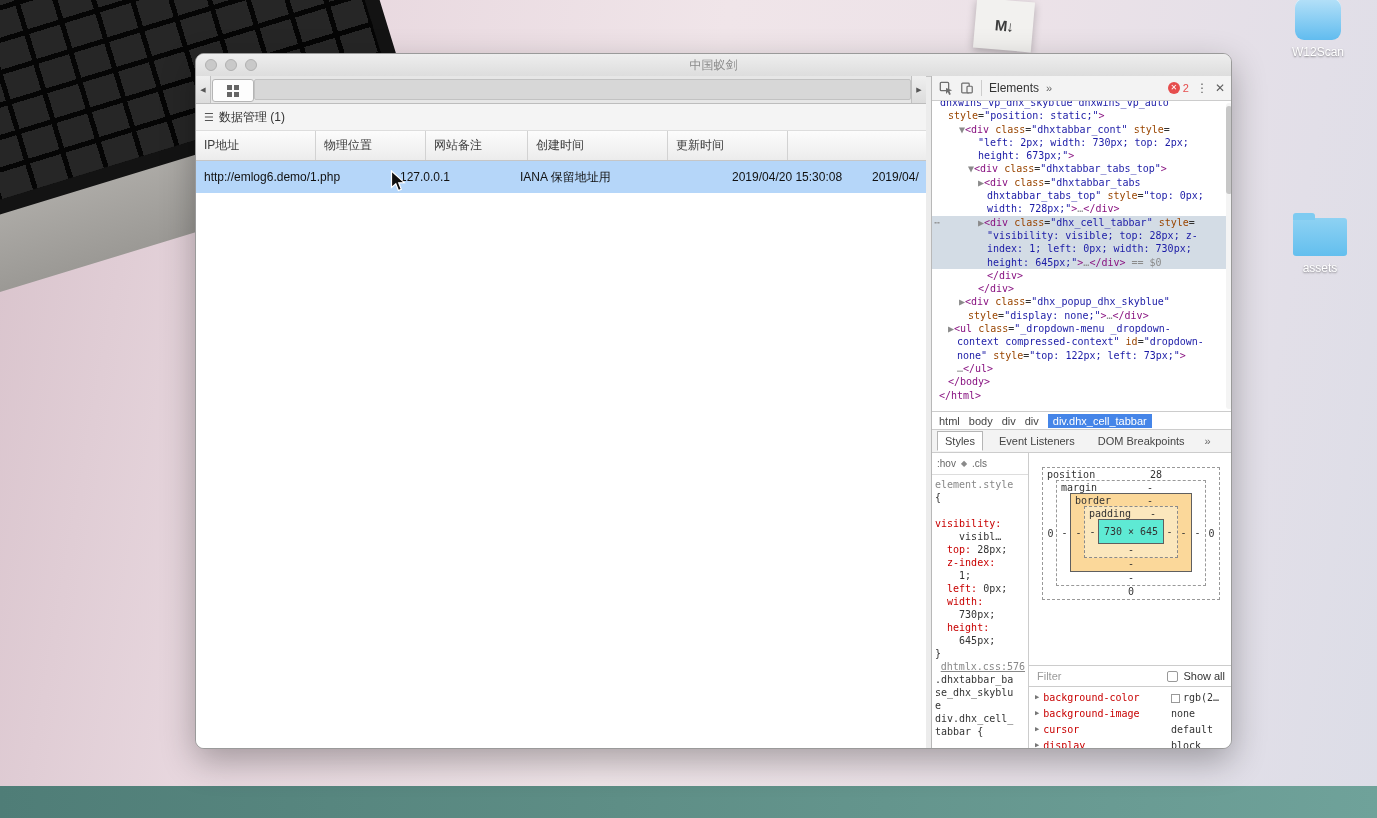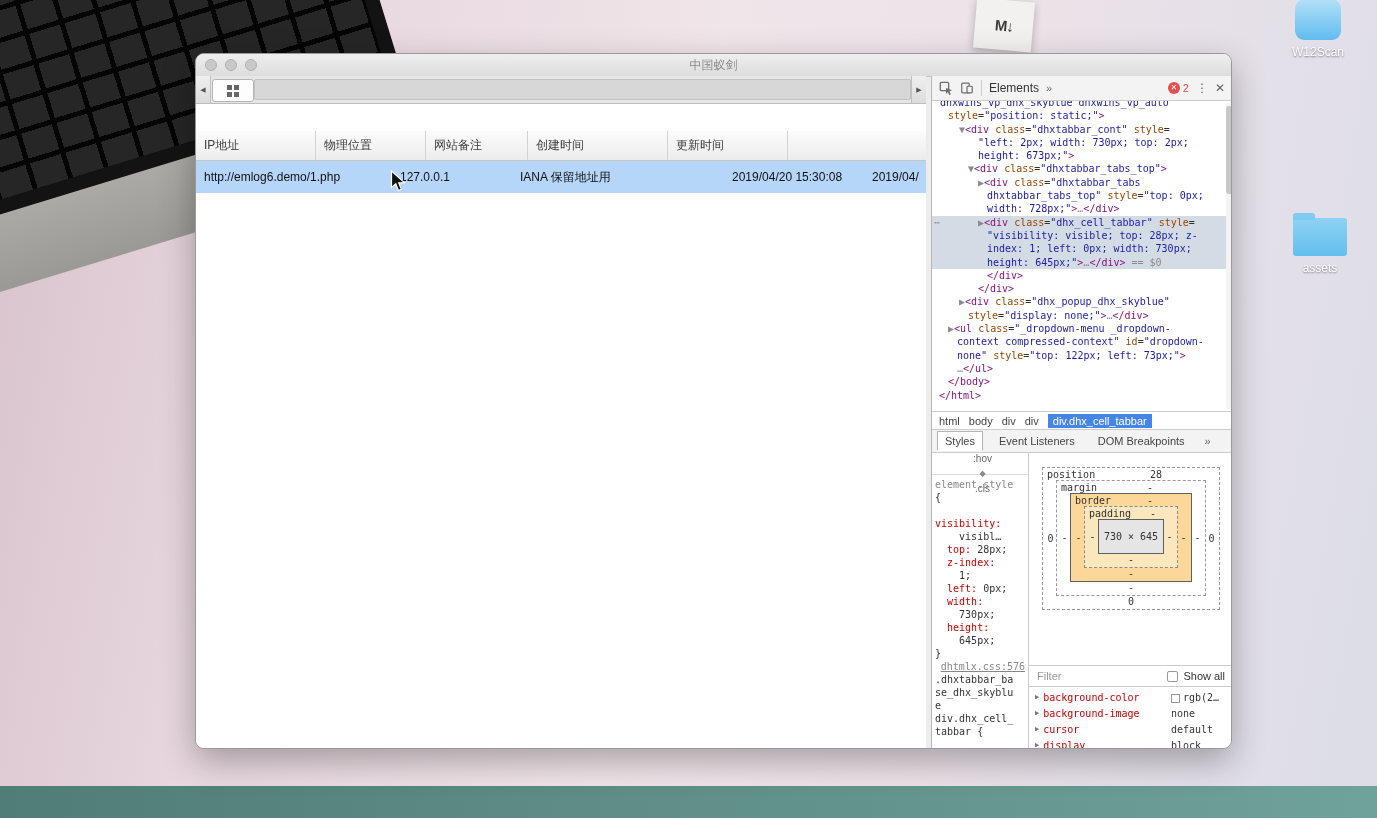--- a/index.html
+++ b/index.html
@@ -88,36 +88,36 @@
   .crumb{font-size:11px;color:#444;white-space:nowrap;}
   .crumb.active{background:#4585e8;color:#fff;padding:1px 5px;}
   .dt-subtabs{position:absolute;left:0;top:353px;width:100%;height:24px;background:#f3f3f3;border-top:1px solid #ccc;
     border-bottom:1px solid #ccc;display:flex;align-items:center;gap:9px;padding-left:5px;box-sizing:border-box;}
   .subtab{font-size:11px;color:#444;padding:3px 7px;white-space:nowrap;}
   .subtab.active{background:#fff;border:1px solid #b5b5b5;border-bottom:1px solid #fff;}
   .subtab-more{font-size:11px;color:#666;margin-left:4px;}
   .dt-body{position:absolute;left:0;top:377px;width:100%;height:297px;display:flex;}
   .styles-col{width:97px;height:100%;border-right:1px solid #ccc;box-sizing:border-box;overflow:hidden;}
   .styles-filter{height:21px;border-bottom:1px solid #ddd;display:flex;align-items:center;gap:5px;
-    padding-left:5px;font-size:10px;color:#666;flex-direction:column;}
+    padding-left:5px;font-size:10px;color:#666;}
   .diamond{color:#8a8a8a;font-size:8px;}
   .styles-code{font-family:"DejaVu Sans Mono",monospace;font-size:10px;line-height:13px;white-space:pre;
     padding:3px 0 0 3px;}
   .st-line{min-height:13px;}
   .st-line.right{text-align:right;padding-right:3px;}
   .st-prop{color:#c80000}.st-plain{color:#333}.st-meta{color:#888}
   .st-link{color:#888;text-decoration:underline;}
   .right-col{flex:1;height:100%;overflow:hidden;}
   .box-area{height:198px;background:#fff;}
   .bm{font-family:"DejaVu Sans Mono",monospace;font-size:10px;color:#333;}
   .bm-position{margin:14px auto 8px;width:178px;border:1px dashed #999;background:#fff;padding:1px 2px 2px;box-sizing:border-box;}
   .bm-margin{flex:1;border:1px dashed #999;background:#fff;padding:1px 2px 2px;}
   .bm-border{flex:1;border:1px solid #5f5f5f;background:#fbd89a;padding:1px 2px 2px;}
   .bm-padding{flex:1;border:1px dashed #8a8a8a;background:#fbe7bd;padding:1px 2px 2px;}
-  .bm-content{flex:1;border:1px solid #5f5f5f;background:#e5e5e5;text-align:center;padding:11px 4px;white-space:nowrap;}
+  .bm-content{flex:1;border:1px solid #5f5f5f;background:#5eead4;text-align:center;padding:6px 4px;white-space:nowrap;}
   .bm-top{display:flex;}
   .bm-label{padding-left:2px;}
   .bm-num{flex:1;text-align:center;}
   .bm-mid{display:flex;align-items:center;}
   .bm-side{width:11px;text-align:center;flex-shrink:0;}
   .bm-bot{text-align:center;}
   .comp-filter{height:22px;border-top:1px solid #ccc;border-bottom:1px solid #ccc;display:flex;align-items:center;
     padding:0 8px;box-sizing:border-box;background:#fff;}
   .filter-ph{color:#9a9a9a;font-size:11px;flex:1;}
   .checkbox{width:11px;height:11px;border:1px solid #999;border-radius:2px;background:#fff;margin-right:5px;box-sizing:border-box;}
@@ -173,20 +173,23 @@
             <rect x="0" y="0" width="5" height="5" fill="#666"></rect>
               <rect x="7" y="0" width="5" height="5" fill="#666"></rect>
             <rect x="0" y="7" width="5" height="5" fill="#666"></rect>
               <rect x="7" y="7" width="5" height="5" fill="#666"></rect>
           </svg>
         </div>
         <div class="tabstrip"></div>
         <div class="nav-btn right">▶</div>
       </div>
 
+      <div class="section">
+        <span class="menu-ic">☰</span><span>数据管理 (1)</span>
+      </div>
 
       <div class="thead">
           <div class="th col1">IP地址</div>
           <div class="th col2">物理位置</div>
           <div class="th col3">网站备注</div>
           <div class="th col4">创建时间</div>
           <div class="th col5">更新时间</div>
         </div>
       <div class="trow">
           <div class="td col0">http://emlog6.demo/1.php</div>

